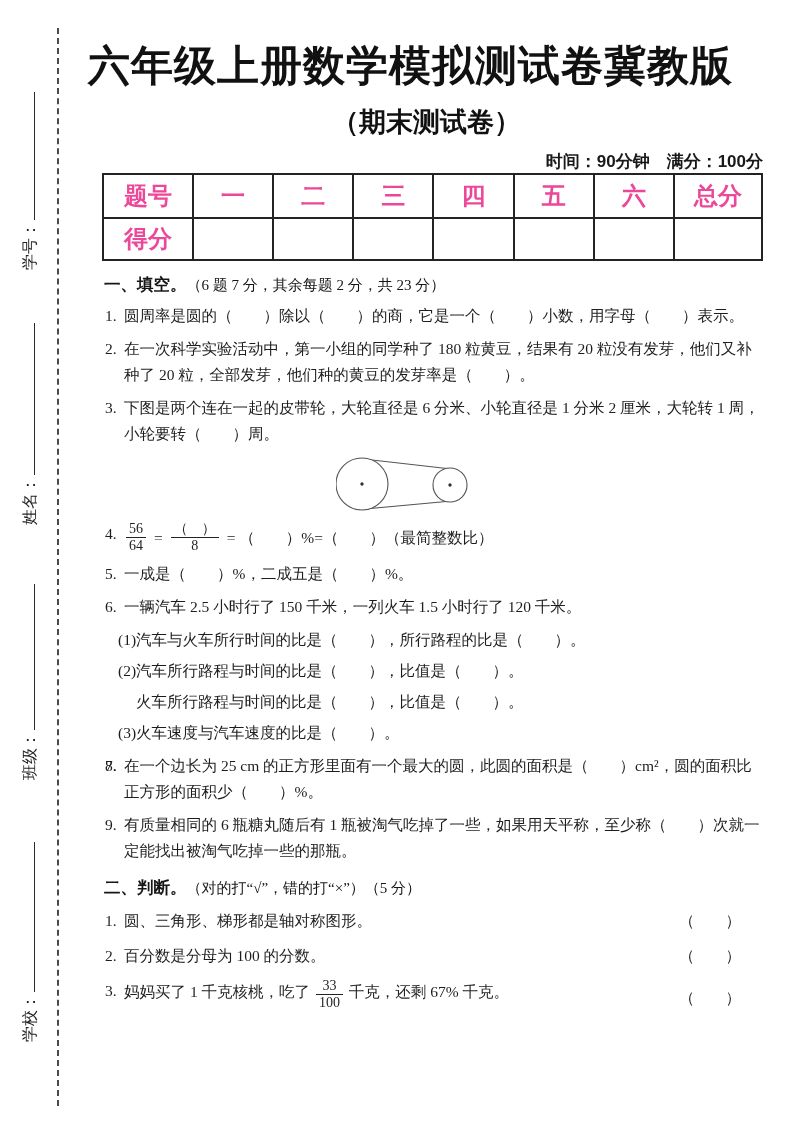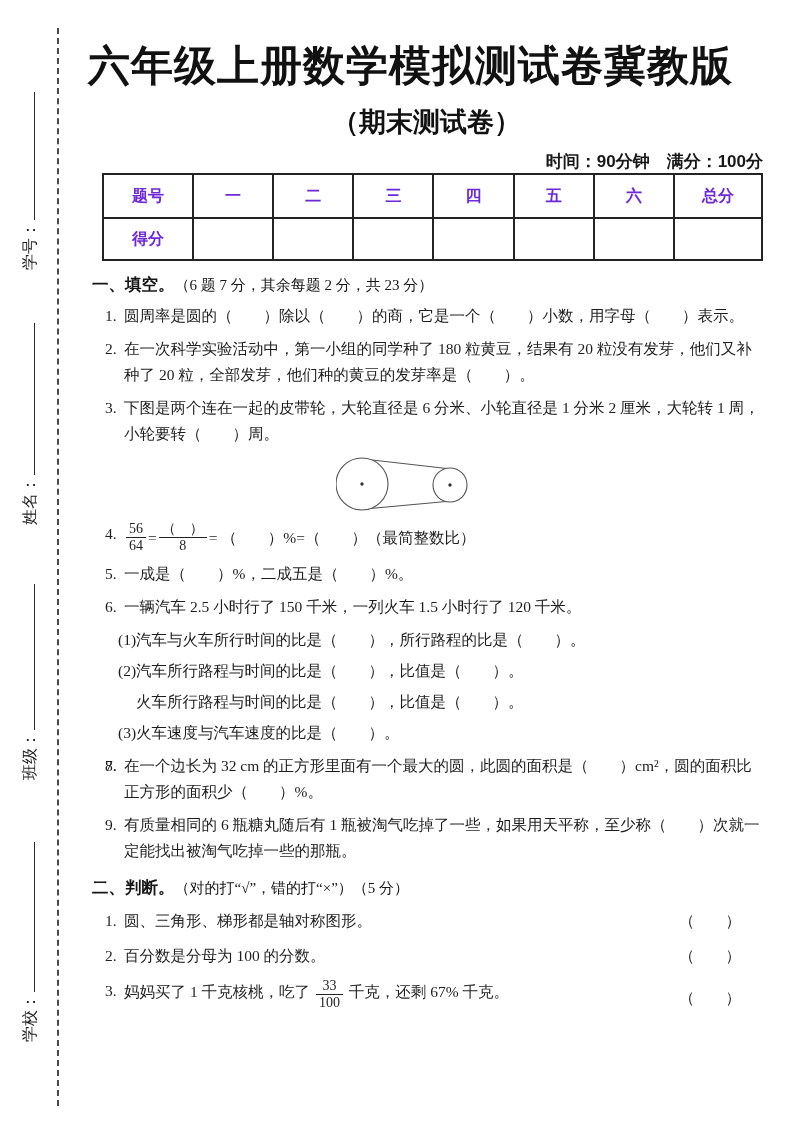--- a/index.html
+++ b/index.html
@@ -40,34 +40,34 @@
   .info{
     margin:10px 2px 0 0;text-align:right;font-size:17px;font-weight:600;color:#181818;
     font-family:"Liberation Sans","DejaVu Sans",sans-serif;
   }
   
   table.score{
     margin-left:14px;width:661px;border-collapse:collapse;table-layout:fixed;
   }
   table.score td{
     border:2px solid #232323;text-align:center;vertical-align:middle;
-    font-size:16px;font-weight:600;color:#6d28d9;height:40px;padding:0;
+    font-size:24px;font-weight:600;color:#ec4899;height:40px;padding:0;
   }
   table.score tr:first-child td{height:42px;}
   table.score td:first-child{width:88px;}
   table.score td:last-child{width:86px;}
   
-  .sec-head{margin:13px 4px 4px;font-size:16.5px;color:#161616;}
+  .sec-head{margin:13px 16px 4px;font-size:16.5px;color:#161616;}
   .sec-bold{font-weight:bold;}
   .sec-note{font-size:15px;}
   .q{position:relative;padding-left:36px;margin:7px 0;font-size:15.5px;line-height:26px;color:#1d1d1d;}
   .qno{position:absolute;left:17px;top:0;}
   .q.sub{padding-left:30px;margin:5px 0;}
   .q.sub2{padding-left:48px;margin:5px 0;}
-  .qline{display:flex;align-items:center;flex-wrap:wrap;}
+  .qline{display:flex;align-items:center;gap:6px;flex-wrap:wrap;}
   .frac{display:inline-block;text-align:center;font-size:14px;line-height:1.15;margin:0 2px;vertical-align:middle;}
   .frac .fn{display:block;border-bottom:1.4px solid #222;padding:0 3px;}
   .frac .fd{display:block;padding:0 3px;}
   .frac-inline{vertical-align:-10px;}
   
   .jrow{position:relative;display:flex;padding-left:36px;margin:9px 0;font-size:15.5px;line-height:26px;align-items:flex-end;}
   .jtext{flex:0 1 auto;}
   .jans{margin-left:auto;padding-right:24px;white-space:nowrap;}
   
   .diagram-wrap{margin:2px 0 4px 248px;width:140px;height:60px;}
@@ -190,21 +190,21 @@
     <div class="q sub">(2)汽车所行路程与时间的比是（　　），比值是（　　）。</div>
     <div class="q sub2">火车所行路程与时间的比是（　　），比值是（　　）。</div>
     <div class="q sub">(3)火车速度与汽车速度的比是（　　）。</div>
 
     <div class="q">
       <span class="qno">7.</span>
     </div>
 
     <div class="q">
       <span class="qno">8.</span>
-      <span>在一个边长为 32 cm 的正方形里面有一个最大的圆，此圆的面积是（　　）cm²，圆的面积比正方形的面积少（　　）%。</span>
+      <span>在一个边长为 25 cm 的正方形里面有一个最大的圆，此圆的面积是（　　）cm²，圆的面积比正方形的面积少（　　）%。</span>
     </div>
 
     <div class="q">
       <span class="qno">9.</span>
       <span>有质量相同的 6 瓶糖丸随后有 1 瓶被淘气吃掉了一些，如果用天平称，至少称（　　）次就一定能找出被淘气吃掉一些的那瓶。</span>
     </div>
 
     <div class="sec-head">
       <span class="sec-bold">二、判断。</span><span class="sec-note">（对的打“√”，错的打“×”）（5 分）</span>
     </div>

